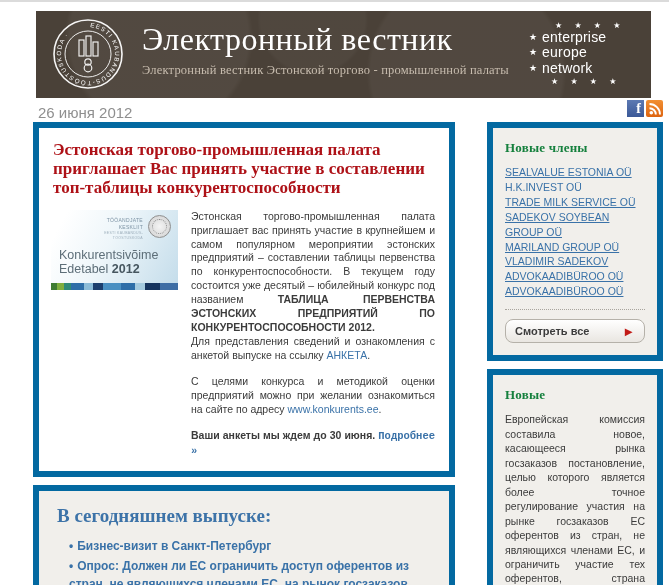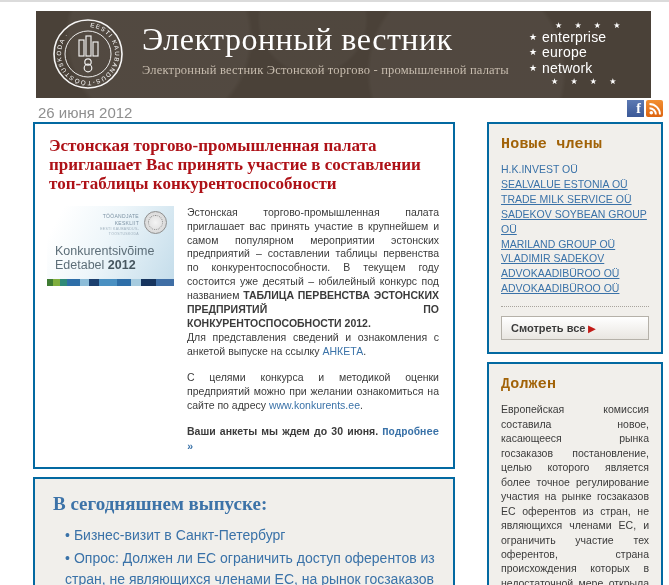--- a/index.html
+++ b/index.html
@@ -35,21 +35,21 @@
   .social { position:absolute; right:0; top:0; display:flex; gap:2px; }
   .icon-16 { width:17px; height:17px; display:flex; align-items:center; justify-content:center; }
   .fb { background:linear-gradient(#5c79b2,#3b5998); color:#fff;
         font-family:"Liberation Serif",serif; font-weight:bold; font-size:14px;
         align-items:flex-end; padding-right:3px; justify-content:flex-end; }
   .rss { background:linear-gradient(#f29033,#dd6410); border-radius:2px; }
 
   
   .main-col { position:absolute; left:33px; top:122px; width:422px; }
   .side-col { position:absolute; left:487px; top:122px; width:176px; }
-  .box { border:2px solid #0369a1; }
+  .box { border:6px solid #0369a1; }
   .white-box { background:#fff; padding:10px 14px 12px 12px; min-height:271px; }
   .gray-box { background:#f1efeb; }
 
   
   .article-title { font-family:"Liberation Serif","DejaVu Serif",serif; font-weight:bold;
                    color:#ae1117; font-size:17px; line-height:1.13; margin:2px 0 12px 2px; }
   .article-row { display:flex; gap:13px; }
   .promo { position:relative; width:127px; height:80px; flex:0 0 127px;
            background:linear-gradient(118deg,#ffffff 10%, #eef6fa 45%, #c3dcea 100%);
            overflow:hidden; }
@@ -71,35 +71,35 @@
   .article-text .spacer { height:12px; }
   .blue-link { color:#3a72a8; cursor:pointer; }
   .more-link { color:#3a72a8; font-weight:bold; text-decoration:none; cursor:pointer;font-family:Liberation Mono, monospace; }
   .b { font-weight:bold; }
 
   
   .issue-box { margin-top:8px; padding:12px 16px 14px 16px; }
   .issue-title { font-family:"Liberation Serif","DejaVu Serif",serif; font-weight:bold;
                  color:#3d73a8; font-size:19px; margin:2px 0 10px 2px; }
   .issue-list { list-style:none; margin-left:14px; }
-  .issue-list li { font-size:14px; font-weight:normal; color:#3a72a8; line-height:1.5;
+  .issue-list li { font-size:12px; font-weight:bold; color:#3a72a8; line-height:1.5;
                    margin-bottom:2px; }
   .issue-list .bullet { margin-right:4px; }
   .issue-list a { color:#3a72a8; text-decoration:none; cursor:pointer; }
 
   
   .side-box { padding:10px 12px 12px 12px; }
-  .side-title { font-family:Liberation Mono, monospace; font-weight:bold;
-                color:#a16207; font-size:15px; margin:2px 0 9px 0; letter-spacing:.2px; }
+  .side-title { font-family:Liberation Serif, serif; font-weight:bold;
+                color:#15803d; font-size:13px; margin:2px 0 9px 0; letter-spacing:.2px; }
   .member-link { display:block; font-size:10.5px; color:#3a72a8; text-decoration:underline;
                  line-height:1.42; cursor:pointer; }
   .member-link.first { text-decoration:none; }
   .dotted-sep { border-top:1px dotted #a8a49d; margin:10px 0 9px 0; }
-  .view-all-btn { width:100%; height:24px; display:flex; align-items:center; 
-                  background:linear-gradient(#ffffff,#e9e6e1); border:1px solid #b5b1a9; border-radius:0;
+  .view-all-btn { width:100%; height:24px; display:flex; align-items:center; justify-content:space-between;
+                  background:linear-gradient(#ffffff,#e9e6e1); border:1px solid #b5b1a9; border-radius:8px;
                   padding:0 9px; cursor:pointer; }
   .view-all-btn .lbl { font-size:11px; font-weight:bold; color:#3c3c3c; }
   .view-all-btn .arrow { color:#c21b17; font-size:13px; line-height:1; }
   .poll-box { margin-top:8px; min-height:285px; }
   .poll-text { font-size:10.5px; color:#3b3b3b; line-height:1.38; text-align:justify; }
 </style>
 </head>
 <body>
 
 <div class="page">
@@ -197,33 +197,33 @@
         <li><span class="bullet">•</span><a>Информация для предпринимателей: изменения в таможенных правилах Российской Федерации</a></li>
 
       </ul>
     </div>
   </div>
 
   <div class="side-col">
 
     <div class="box gray-box side-box">
       <h2 class="side-title">Новые члены</h2>
+      <a class="member-link">SEALVALUE ESTONIA OÜ</a>
       <a class="member-link first">H.K.INVEST OÜ</a>
-      <a class="member-link">SEALVALUE ESTONIA OÜ</a>
       <a class="member-link">TRADE MILK SERVICE OÜ</a>
       <a class="member-link">SADEKOV SOYBEAN GROUP OÜ</a>
       <a class="member-link">MARILAND GROUP OÜ</a>
       <a class="member-link">VLADIMIR SADEKOV ADVOKAADIBÜROO OÜ</a>
       <a class="member-link">ADVOKAADIBÜROO OÜ</a>
       <div class="dotted-sep"></div>
       <div class="view-all-btn">
         <span class="lbl">Смотреть все</span>
         <span class="arrow">►</span>
       </div>
     </div>
 
     <div class="box gray-box side-box poll-box">
-      <h2 class="side-title">Должен</h2>
+      <h2 class="side-title">Новые</h2>
       <div class="poll-text">Европейская комиссия составила новое, касающееся рынка госзаказов постановление, целью которого является более точное регулирование участия на рынке госзаказов ЕС оферентов из стран, не являющихся членами ЕС, и ограничить участие тех оферентов, страна происхождения которых в недостаточной мере открыла свой рынок госзаказов для предпринимателей из ЕС. Исходя из вышеизложенного был составлен и наш сегодняшний вопрос:</div>
 
     </div>
   </div>
 </div>
 
 </body></html>

